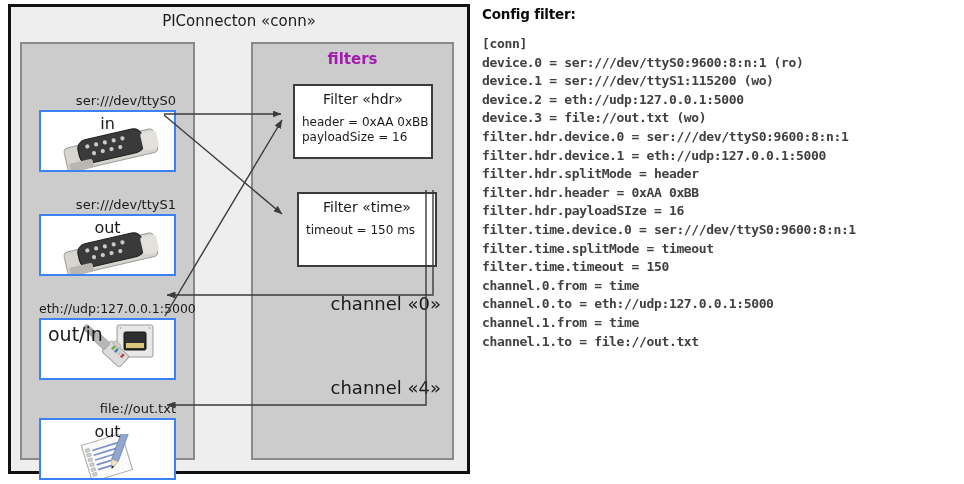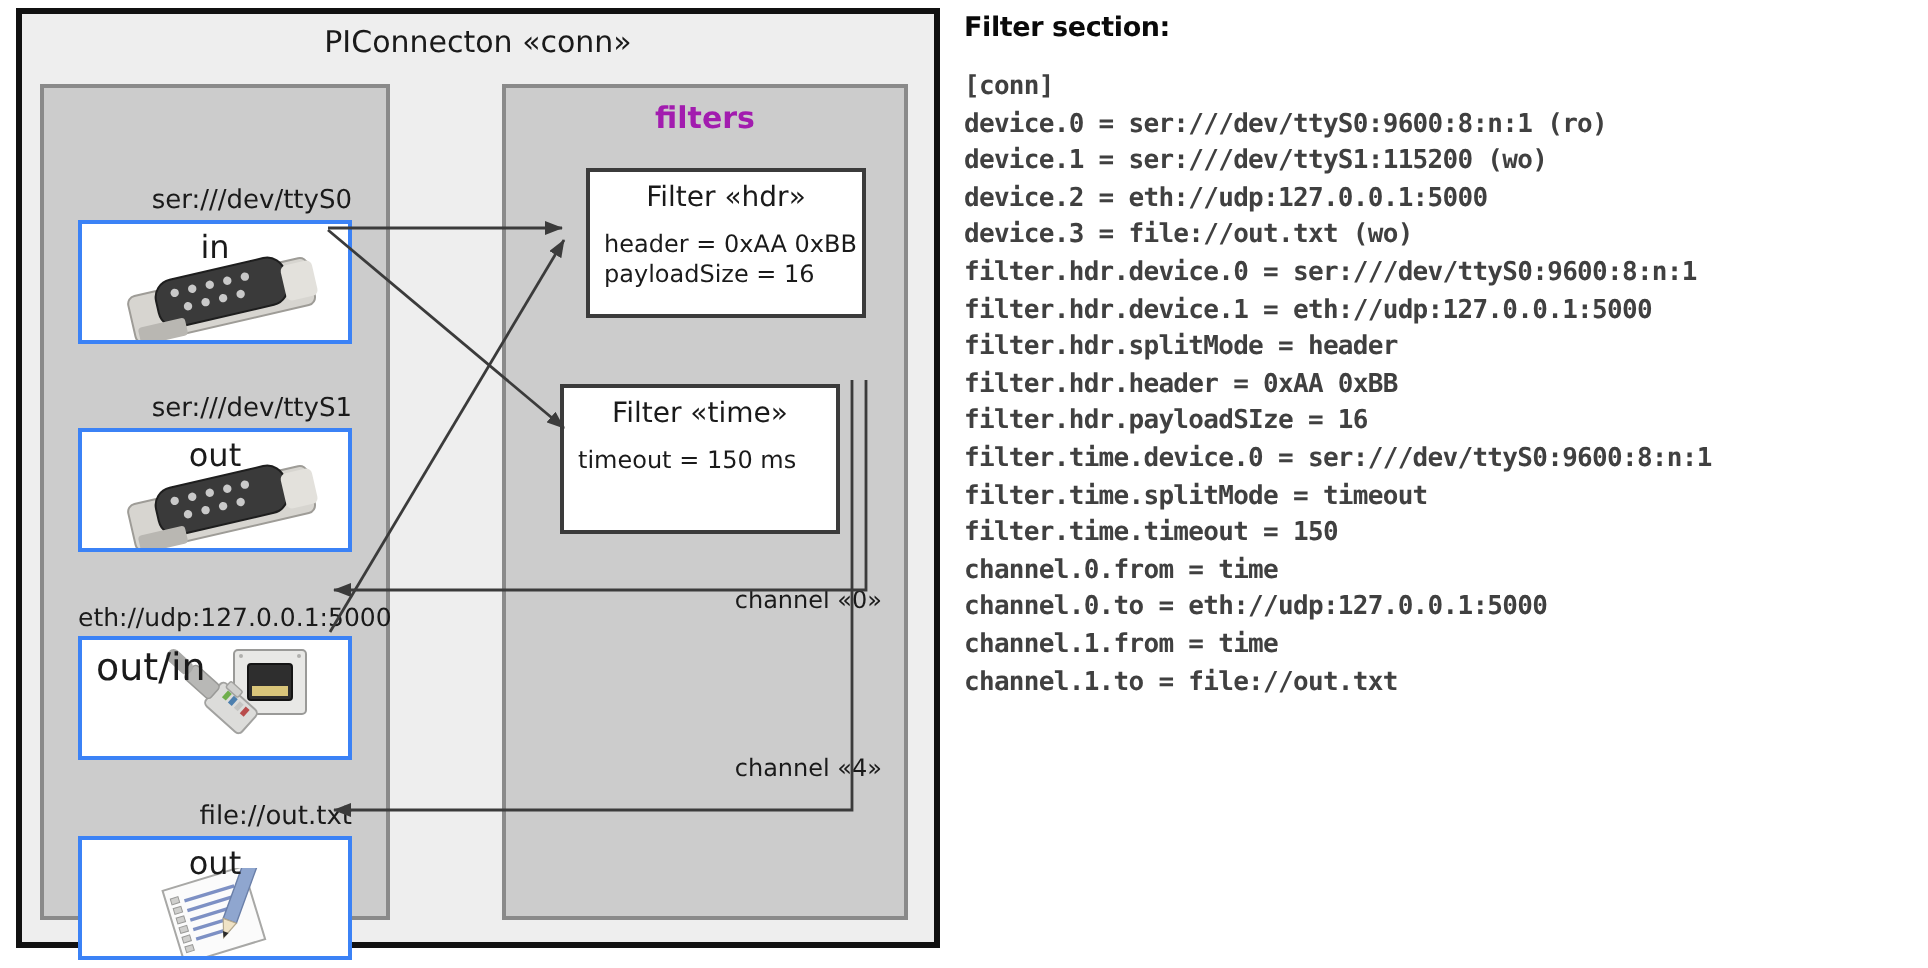--- a/index.html
+++ b/index.html
@@ -119,39 +119,39 @@
 
   
   .filter-box {
     position: absolute;
     box-sizing: border-box;
     background: #ffffff;
     border: 2px solid #3b3b3b;
     width: 140px;
   }
   #filter-hdr { left: 40px; top: 40px; height: 75px; }
-  #filter-time { left: 27px; top: 148px; height: 75px; }
+  #filter-time { left: 44px; top: 148px; height: 75px; }
   .filter-title {
     font-size: 14px;
     color: #1a1a1a;
     text-align: center;
     margin-top: 5px;
   }
   .filter-props {
     margin-top: 8px;
     padding-left: 7px;
     font-size: 12px;
     color: #1a1a1a;
     line-height: 15px;
   }
 
   
   .channel-label {
     position: absolute;
-    font-size: 12px;
+    font-size: 18px;
     color: #1a1a1a;
     text-align: right;
     white-space: nowrap;
   }
   #channel0-label { left: 30px; top: 249px; width: 158px; }
   #channel1-label { left: 30px; top: 333px; width: 158px; }
 
   
   #connectors {
     position: absolute;
@@ -342,21 +342,21 @@
 
     <line x1="157" y1="312" x2="274" y2="116" stroke="#3b3b3b" stroke-width="1.4" marker-end="url(#arrowhead)"></line>
 
     <polyline points="425,186 425,291 159,291" fill="none" stroke="#3b3b3b" stroke-width="1.4" marker-end="url(#arrowhead)"></polyline>
 
     <polyline points="418,186 418,401 159,401" fill="none" stroke="#3b3b3b" stroke-width="1.4" marker-end="url(#arrowhead)"></polyline>
   </svg>
 </div>
 
 <div id="config">
-  <div id="config-heading">Filter section:</div>
+  <div id="config-heading">Config filter:</div>
   <div id="config-body">[conn]
 device.0 = ser:///dev/ttyS0:9600:8:n:1 (ro)
 device.1 = ser:///dev/ttyS1:115200 (wo)
 device.2 = eth://udp:127.0.0.1:5000
 device.3 = file://out.txt (wo)
 filter.hdr.device.0 = ser:///dev/ttyS0:9600:8:n:1
 filter.hdr.device.1 = eth://udp:127.0.0.1:5000
 filter.hdr.splitMode = header
 filter.hdr.header = 0xAA 0xBB
 filter.hdr.payloadSIze = 16

